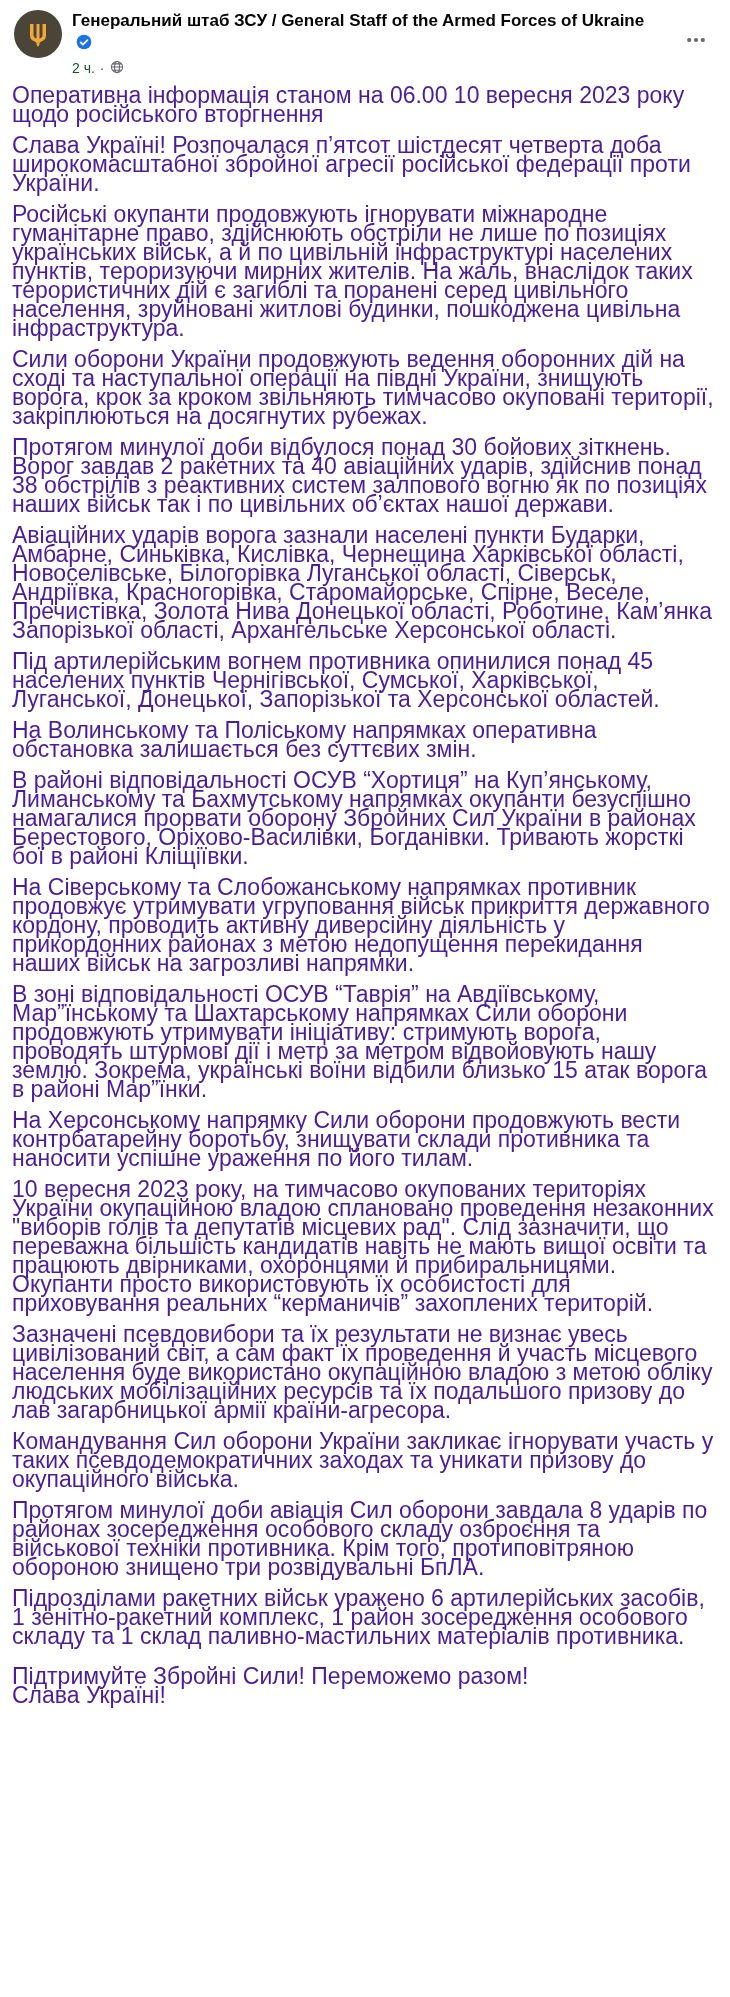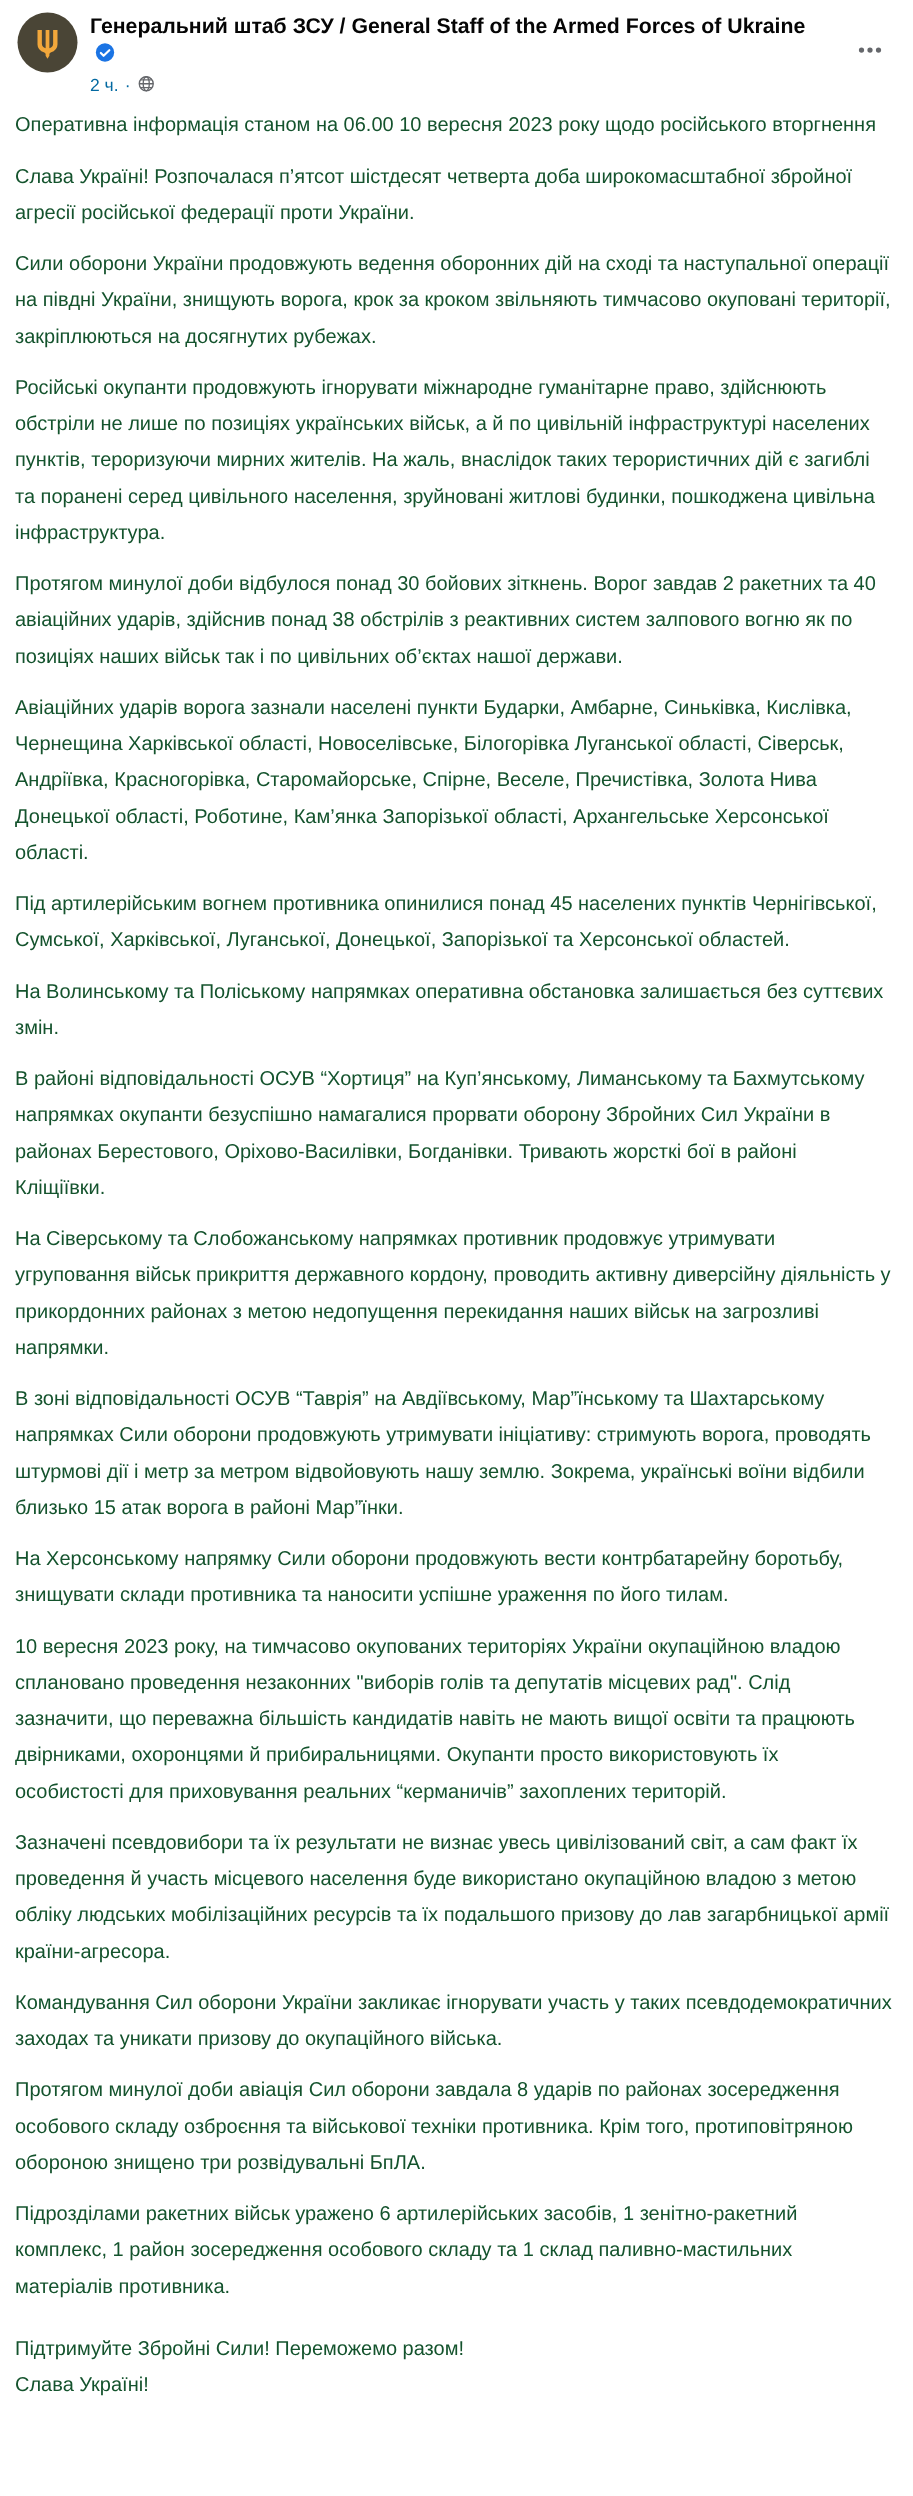--- a/index.html
+++ b/index.html
@@ -55,44 +55,44 @@
     display: inline-block;
     vertical-align: -2px;
     margin-left: 4px;
   }
   .meta-row {
     display: flex;
     align-items: center;
     gap: 5px;
     margin-top: 4px;
     font-size: 14px;
-    color: #0369a1;
+    color: #14532d;
     line-height: 1;
   }
   .timestamp { cursor: pointer; }
   .globe-icon { display: inline-block; margin-top: -1px; }
   .more-btn {
     margin-left: auto;
     margin-top: 12px;
     width: 36px;
     height: 36px;
     border: none;
     background: transparent;
     border-radius: 50%;
     display: flex;
     align-items: center;
     justify-content: center;
     cursor: pointer;
     padding: 0;
   }
   .post-body {
     padding: 10px 16px 14px 12px;
-    font-size: 16px;
-    line-height: 29px;
-    color: #14532d;
+    font-size: 23px;
+    line-height: 19px;
+    color: #4c1d95;
   }
   .post-body p {
     margin: 0 0 12px 0;
     white-space: pre-line;
   }
   .post-body p:last-child { margin-bottom: 0; margin-top: 21px; }
 </style>
 </head>
 <body>
 
@@ -135,22 +135,22 @@
         <circle cx="10" cy="10" r="2.1"></circle>
         <circle cx="16.8" cy="10" r="2.1"></circle>
       </svg>
     </button>
 
   </header>
 
   <div class="post-body">
       <p>Оперативна інформація станом на 06.00 10 вересня 2023 року щодо російського вторгнення</p>
       <p>Слава Україні! Розпочалася п’ятсот шістдесят четверта доба широкомасштабної збройної агресії російської федерації проти України.</p>
+      <p>Російські окупанти продовжують ігнорувати міжнародне гуманітарне право, здійснюють обстріли не лише по позиціях українських військ, а й по цивільній інфраструктурі населених пунктів, тероризуючи мирних жителів. На жаль, внаслідок таких терористичних дій є загиблі та поранені серед цивільного населення, зруйновані житлові будинки, пошкоджена цивільна інфраструктура.</p>
       <p>Сили оборони України продовжують ведення оборонних дій на сході та наступальної операції на півдні України, знищують ворога, крок за кроком звільняють тимчасово окуповані території, закріплюються на досягнутих рубежах.</p>
-      <p>Російські окупанти продовжують ігнорувати міжнародне гуманітарне право, здійснюють обстріли не лише по позиціях українських військ, а й по цивільній інфраструктурі населених пунктів, тероризуючи мирних жителів. На жаль, внаслідок таких терористичних дій є загиблі та поранені серед цивільного населення, зруйновані житлові будинки, пошкоджена цивільна інфраструктура.</p>
       <p>Протягом минулої доби відбулося понад 30 бойових зіткнень. Ворог завдав 2 ракетних та 40 авіаційних ударів, здійснив понад 38 обстрілів з реактивних систем залпового вогню як по позиціях наших військ так і по цивільних об’єктах нашої держави.</p>
       <p>Авіаційних ударів ворога зазнали населені пункти Бударки, Амбарне, Синьківка, Кислівка, Чернещина Харківської області, Новоселівське, Білогорівка Луганської області, Сіверськ, Андріївка, Красногорівка, Старомайорське, Спірне, Веселе, Пречистівка, Золота Нива Донецької області, Роботине, Кам’янка Запорізької області, Архангельське Херсонської області.</p>
       <p>Під артилерійським вогнем противника опинилися понад 45 населених пунктів Чернігівської, Сумської, Харківської, Луганської, Донецької, Запорізької та Херсонської областей.</p>
       <p>На Волинському та Поліському напрямках оперативна обстановка залишається без суттєвих змін.</p>
       <p>В районі відповідальності ОСУВ “Хортиця” на Куп’янському, Лиманському та Бахмутському напрямках окупанти безуспішно намагалися прорвати оборону Збройних Сил України в районах Берестового, Оріхово-Василівки, Богданівки. Тривають жорсткі бої в районі Кліщіївки.</p>
       <p>На Сіверському та Слобожанському напрямках противник продовжує утримувати угруповання військ прикриття державного кордону, проводить активну диверсійну діяльність у прикордонних районах з метою недопущення перекидання наших військ на загрозливі напрямки.</p>
       <p>В зоні відповідальності ОСУВ “Таврія” на Авдіївському, Мар”їнському та Шахтарському напрямках Сили оборони продовжують утримувати ініціативу: стримують ворога, проводять штурмові дії і метр за метром відвойовують нашу землю. Зокрема, українські воїни відбили близько 15 атак ворога в районі Мар”їнки.</p>
       <p>На Херсонському напрямку Сили оборони продовжують вести контрбатарейну боротьбу, знищувати склади противника та наносити успішне ураження по його тилам.</p>
       <p>10 вересня 2023 року, на тимчасово окупованих територіях України окупаційною владою сплановано проведення незаконних "виборів голів та депутатів місцевих рад". Слід зазначити, що переважна більшість кандидатів навіть не мають вищої освіти та працюють двірниками, охоронцями й прибиральницями. Окупанти просто використовують їх особистості для приховування реальних “керманичів” захоплених територій.</p>
       <p>Зазначені псевдовибори та їх результати не визнає увесь цивілізований світ, а сам факт їх проведення й участь місцевого населення буде використано окупаційною владою з метою обліку людських мобілізаційних ресурсів та їх подальшого призову до лав загарбницької армії країни-агресора.</p>

